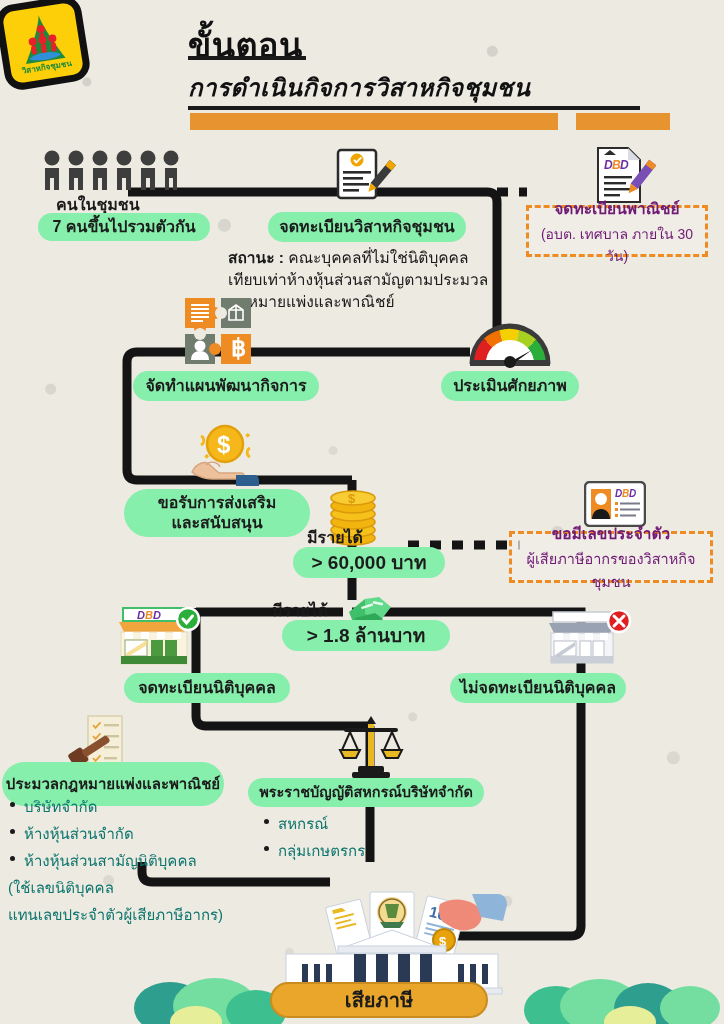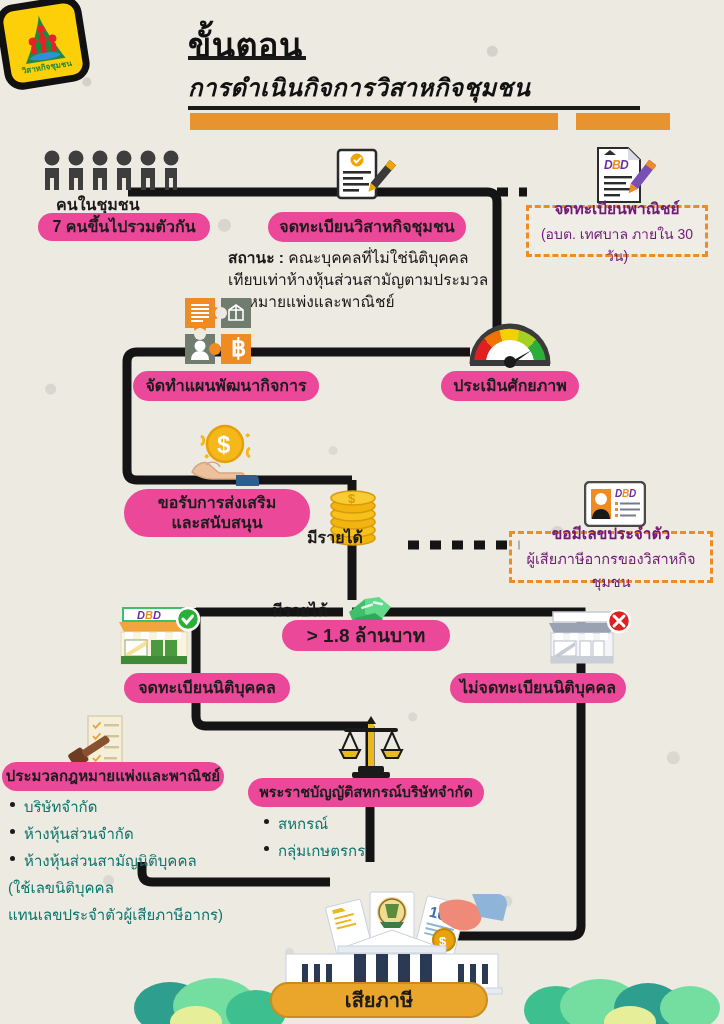--- a/index.html
+++ b/index.html
@@ -30,21 +30,21 @@
       radial-gradient(circle at 93% 74%, rgba(196,194,186,.45) 0 6px, transparent 7px),
       radial-gradient(circle at 15% 86%, rgba(192,190,182,.4) 0 5px, transparent 6px),
       radial-gradient(circle at 40% 93%, rgba(194,192,184,.35) 0 4px, transparent 5px),
       radial-gradient(circle at 70% 88%, rgba(190,188,180,.4) 0 5px, transparent 6px);
   }
   .abs { position: absolute; }
 
   
   .pill {
     position: absolute;
-    background: #ec4899;
+    background: #86efac;
     border-radius: 999px;
     display: flex; align-items: center; justify-content: center;
     text-align: center;
     color: #1c1c1c;
     font-weight: 700;
     line-height: 1.25;
     padding: 5px 16px;
     white-space: nowrap;
   }
   .pill.multi { white-space: normal; flex-direction: column; }
@@ -309,20 +309,21 @@
       <ellipse cx="26" cy="50" rx="22" ry="7" fill="#F2B40E"></ellipse>
       <ellipse cx="26" cy="42" rx="22" ry="7" fill="#F7C11C"></ellipse>
       <ellipse cx="26" cy="34" rx="22" ry="7" fill="#F2B40E"></ellipse>
       <ellipse cx="26" cy="26" rx="22" ry="7" fill="#F7C11C"></ellipse>
       <ellipse cx="26" cy="18" rx="22" ry="7" fill="#F2B40E"></ellipse>
       <ellipse cx="26" cy="10" rx="22" ry="7" fill="#F9CC33"></ellipse>
     </g>
     <text x="21" y="15" font-family="Liberation Sans, sans-serif" font-size="13" font-weight="bold" fill="#D99A0C">$</text>
   </svg>
   <div class="txt bold" style="left:307px;top:525px;font-size:16px;">มีรายได้</div>
+  <div class="pill" style="left:293px;top:547px;width:152px;height:31px;font-size:19px;">&gt; 60,000 บาท</div>
 
   <svg class="abs" style="left:584px;top:481px;" width="62" height="46">
     <rect x="1" y="1" width="60" height="44" rx="5" fill="#fff" stroke="#4a4a4a" stroke-width="2.5"></rect>
     <rect x="7" y="8" width="20" height="30" fill="#EE8B22"></rect>
     <circle cx="17" cy="18" r="6" fill="#fff"></circle>
     <path d="M8 38c0-6 4-10 9-10s9 4 9 10z" fill="#1a1a1a"></path>
     <text x="31" y="16" font-family="Liberation Sans, sans-serif" font-size="10" font-weight="bold" font-style="italic" fill="#6B2FA0">D</text>
     <text x="38" y="16" font-family="Liberation Sans, sans-serif" font-size="10" font-weight="bold" font-style="italic" fill="#EE8B22">B</text>
     <text x="45" y="16" font-family="Liberation Sans, sans-serif" font-size="10" font-weight="bold" font-style="italic" fill="#6B2FA0">D</text>
     <g>
@@ -407,21 +408,21 @@
         <rect x="44" y="23" width="15" height="2.4"></rect>
         <rect x="44" y="34" width="15" height="2.4"></rect>
         <rect x="44" y="45" width="13" height="2.4"></rect>
       </g>
     <g transform="rotate(-33 30 38)">
       <rect x="8" y="30" width="16" height="16" rx="3" fill="#6E3C23"></rect>
       <rect x="22" y="34" width="30" height="8" rx="3" fill="#8A5131"></rect>
     </g>
     <rect x="4" y="57" width="36" height="7" rx="2" fill="#6E3C23"></rect>
   </svg>
-  <div class="pill" style="left:2px;top:762px;width:222px;height:29px;font-size:15px;">ประมวลกฎหมายแพ่งและพาณิชย์</div>
+  <div class="pill" style="left:2px;top:762px;width:222px;height:44px;font-size:15px;">ประมวลกฎหมายแพ่งและพาณิชย์</div>
   <ul class="bullets" style="left:8px;top:795px;font-size:15px;">
     <li>บริษัทจำกัด</li>
     <li>ห้างหุ้นส่วนจำกัด</li>
     <li>ห้างหุ้นส่วนสามัญนิติบุคคล</li>
     <li class="plain">(ใช้เลขนิติบุคคล</li>
     <li class="plain">แทนเลขประจำตัวผู้เสียภาษีอากร)</li>
   </ul>
 
   <svg class="abs" style="left:336px;top:716px;" width="70" height="62">
     <rect x="32" y="6" width="6" height="46" fill="#E8B923"></rect>

